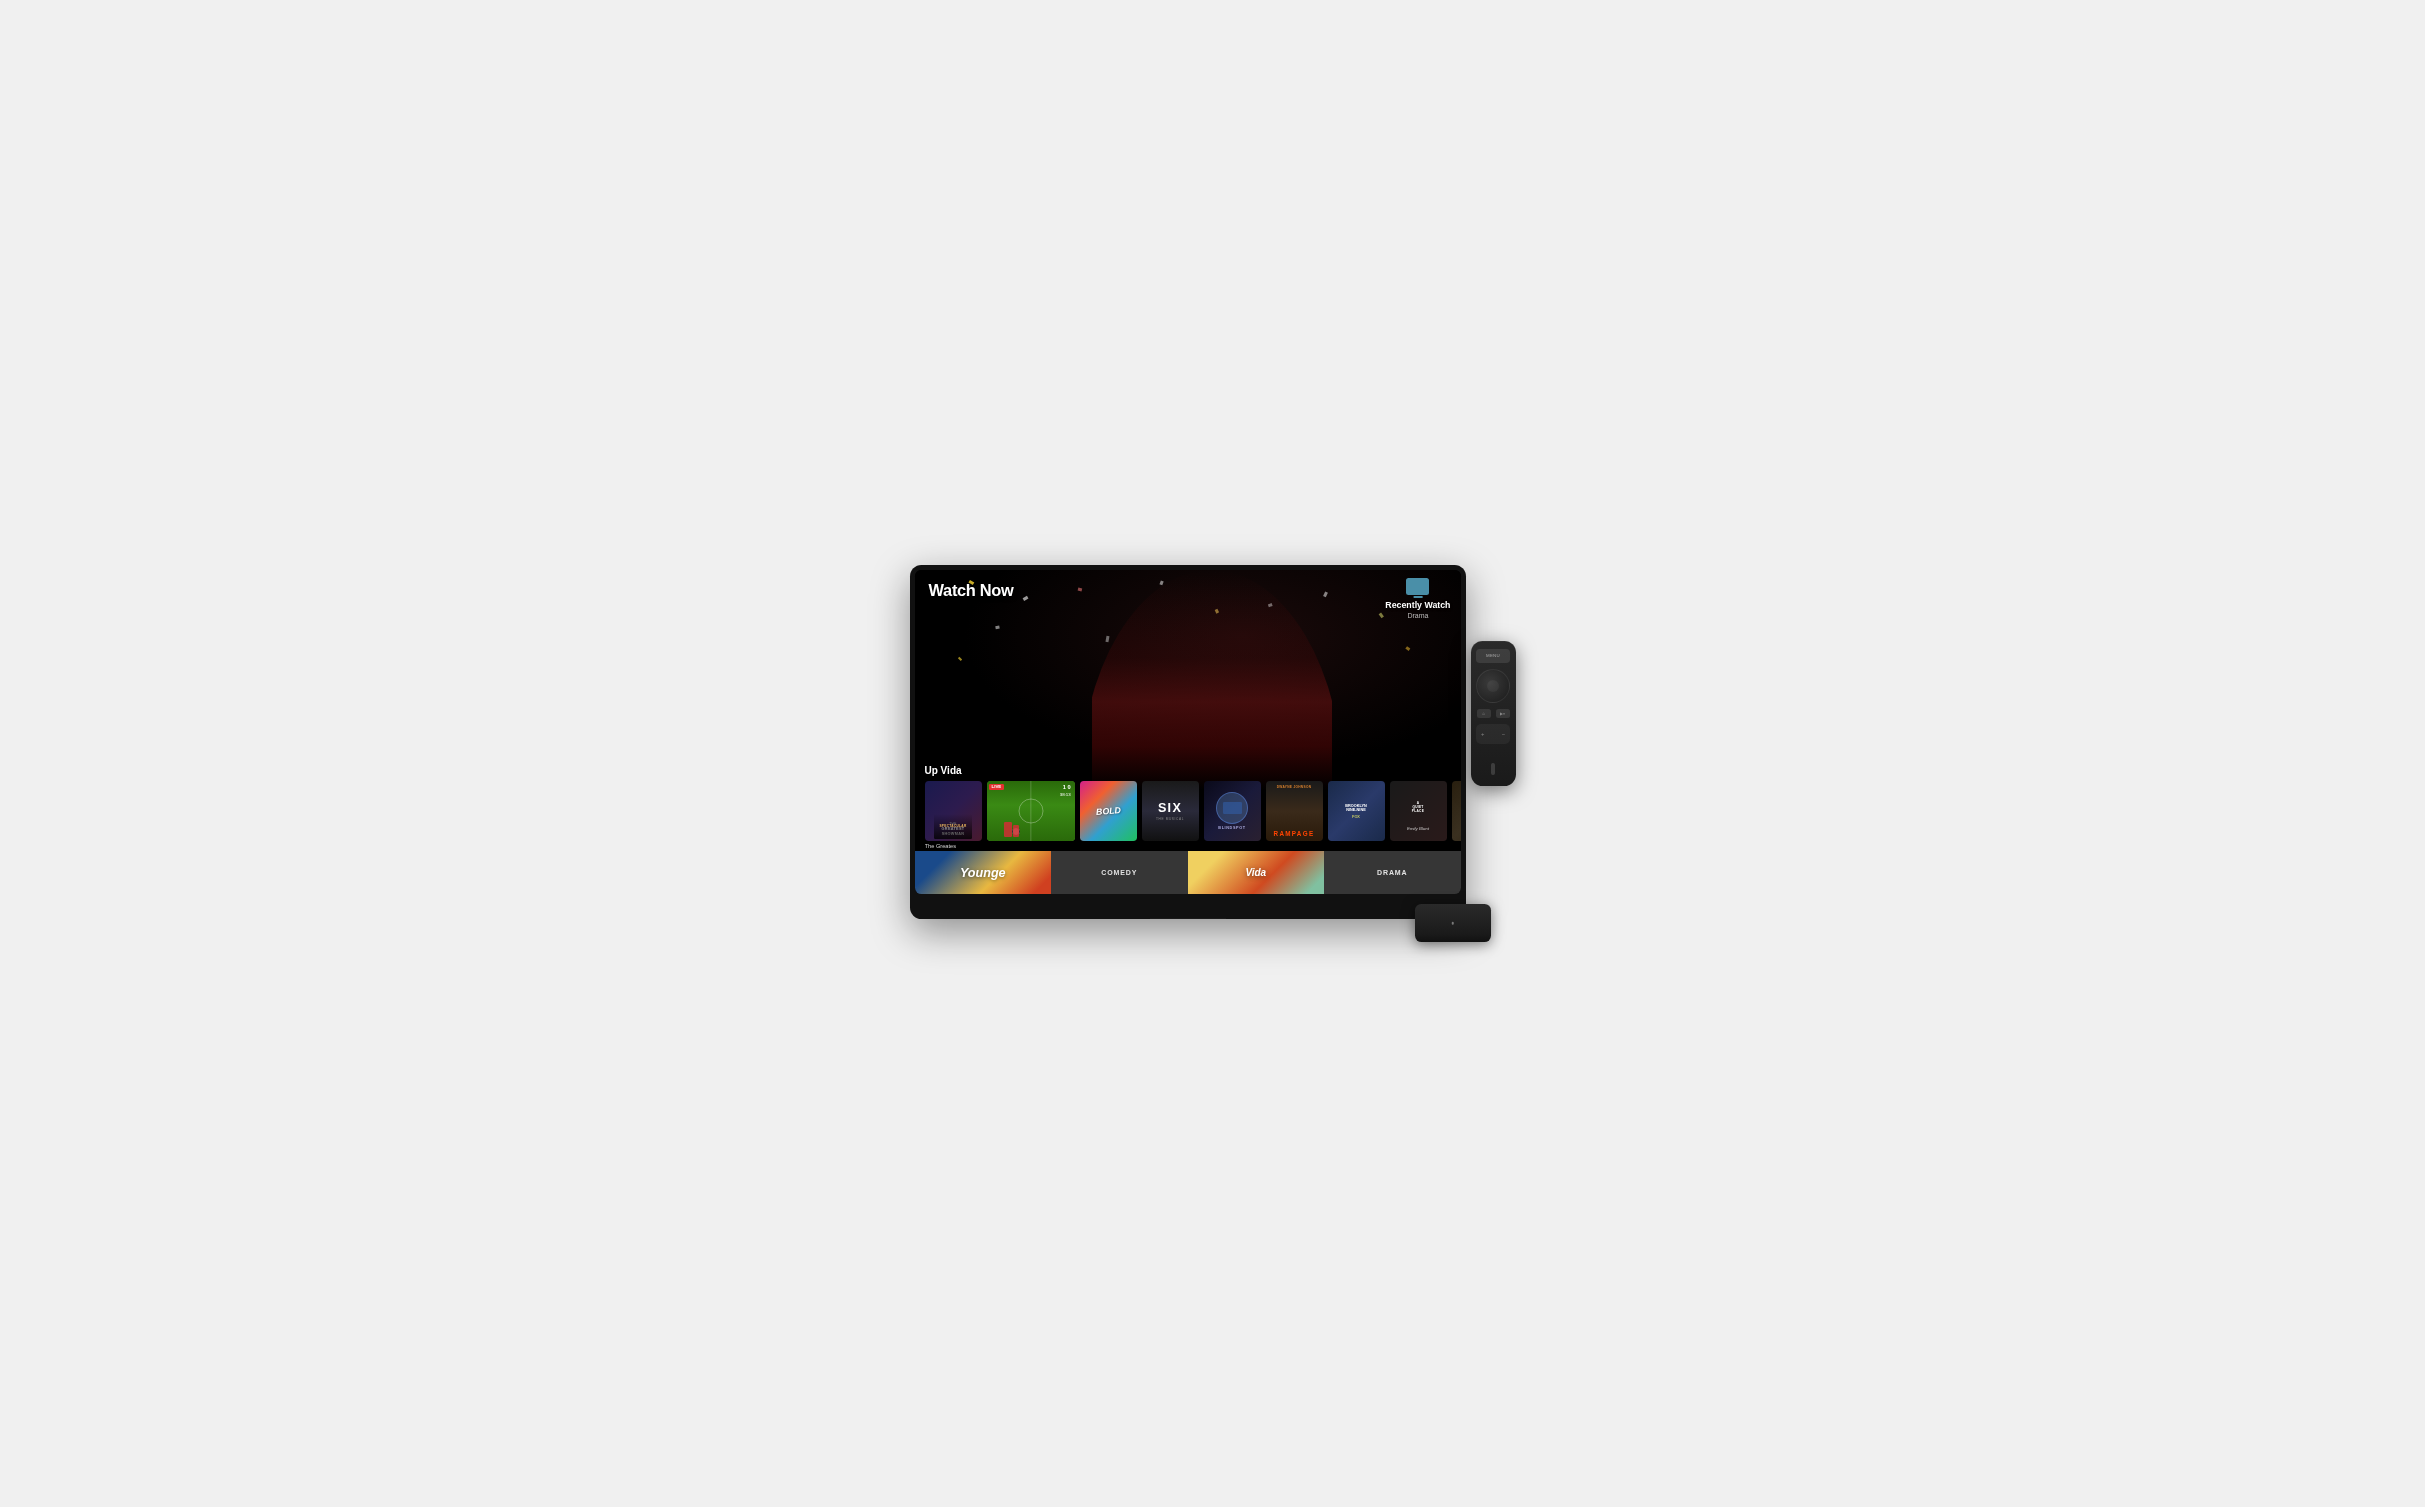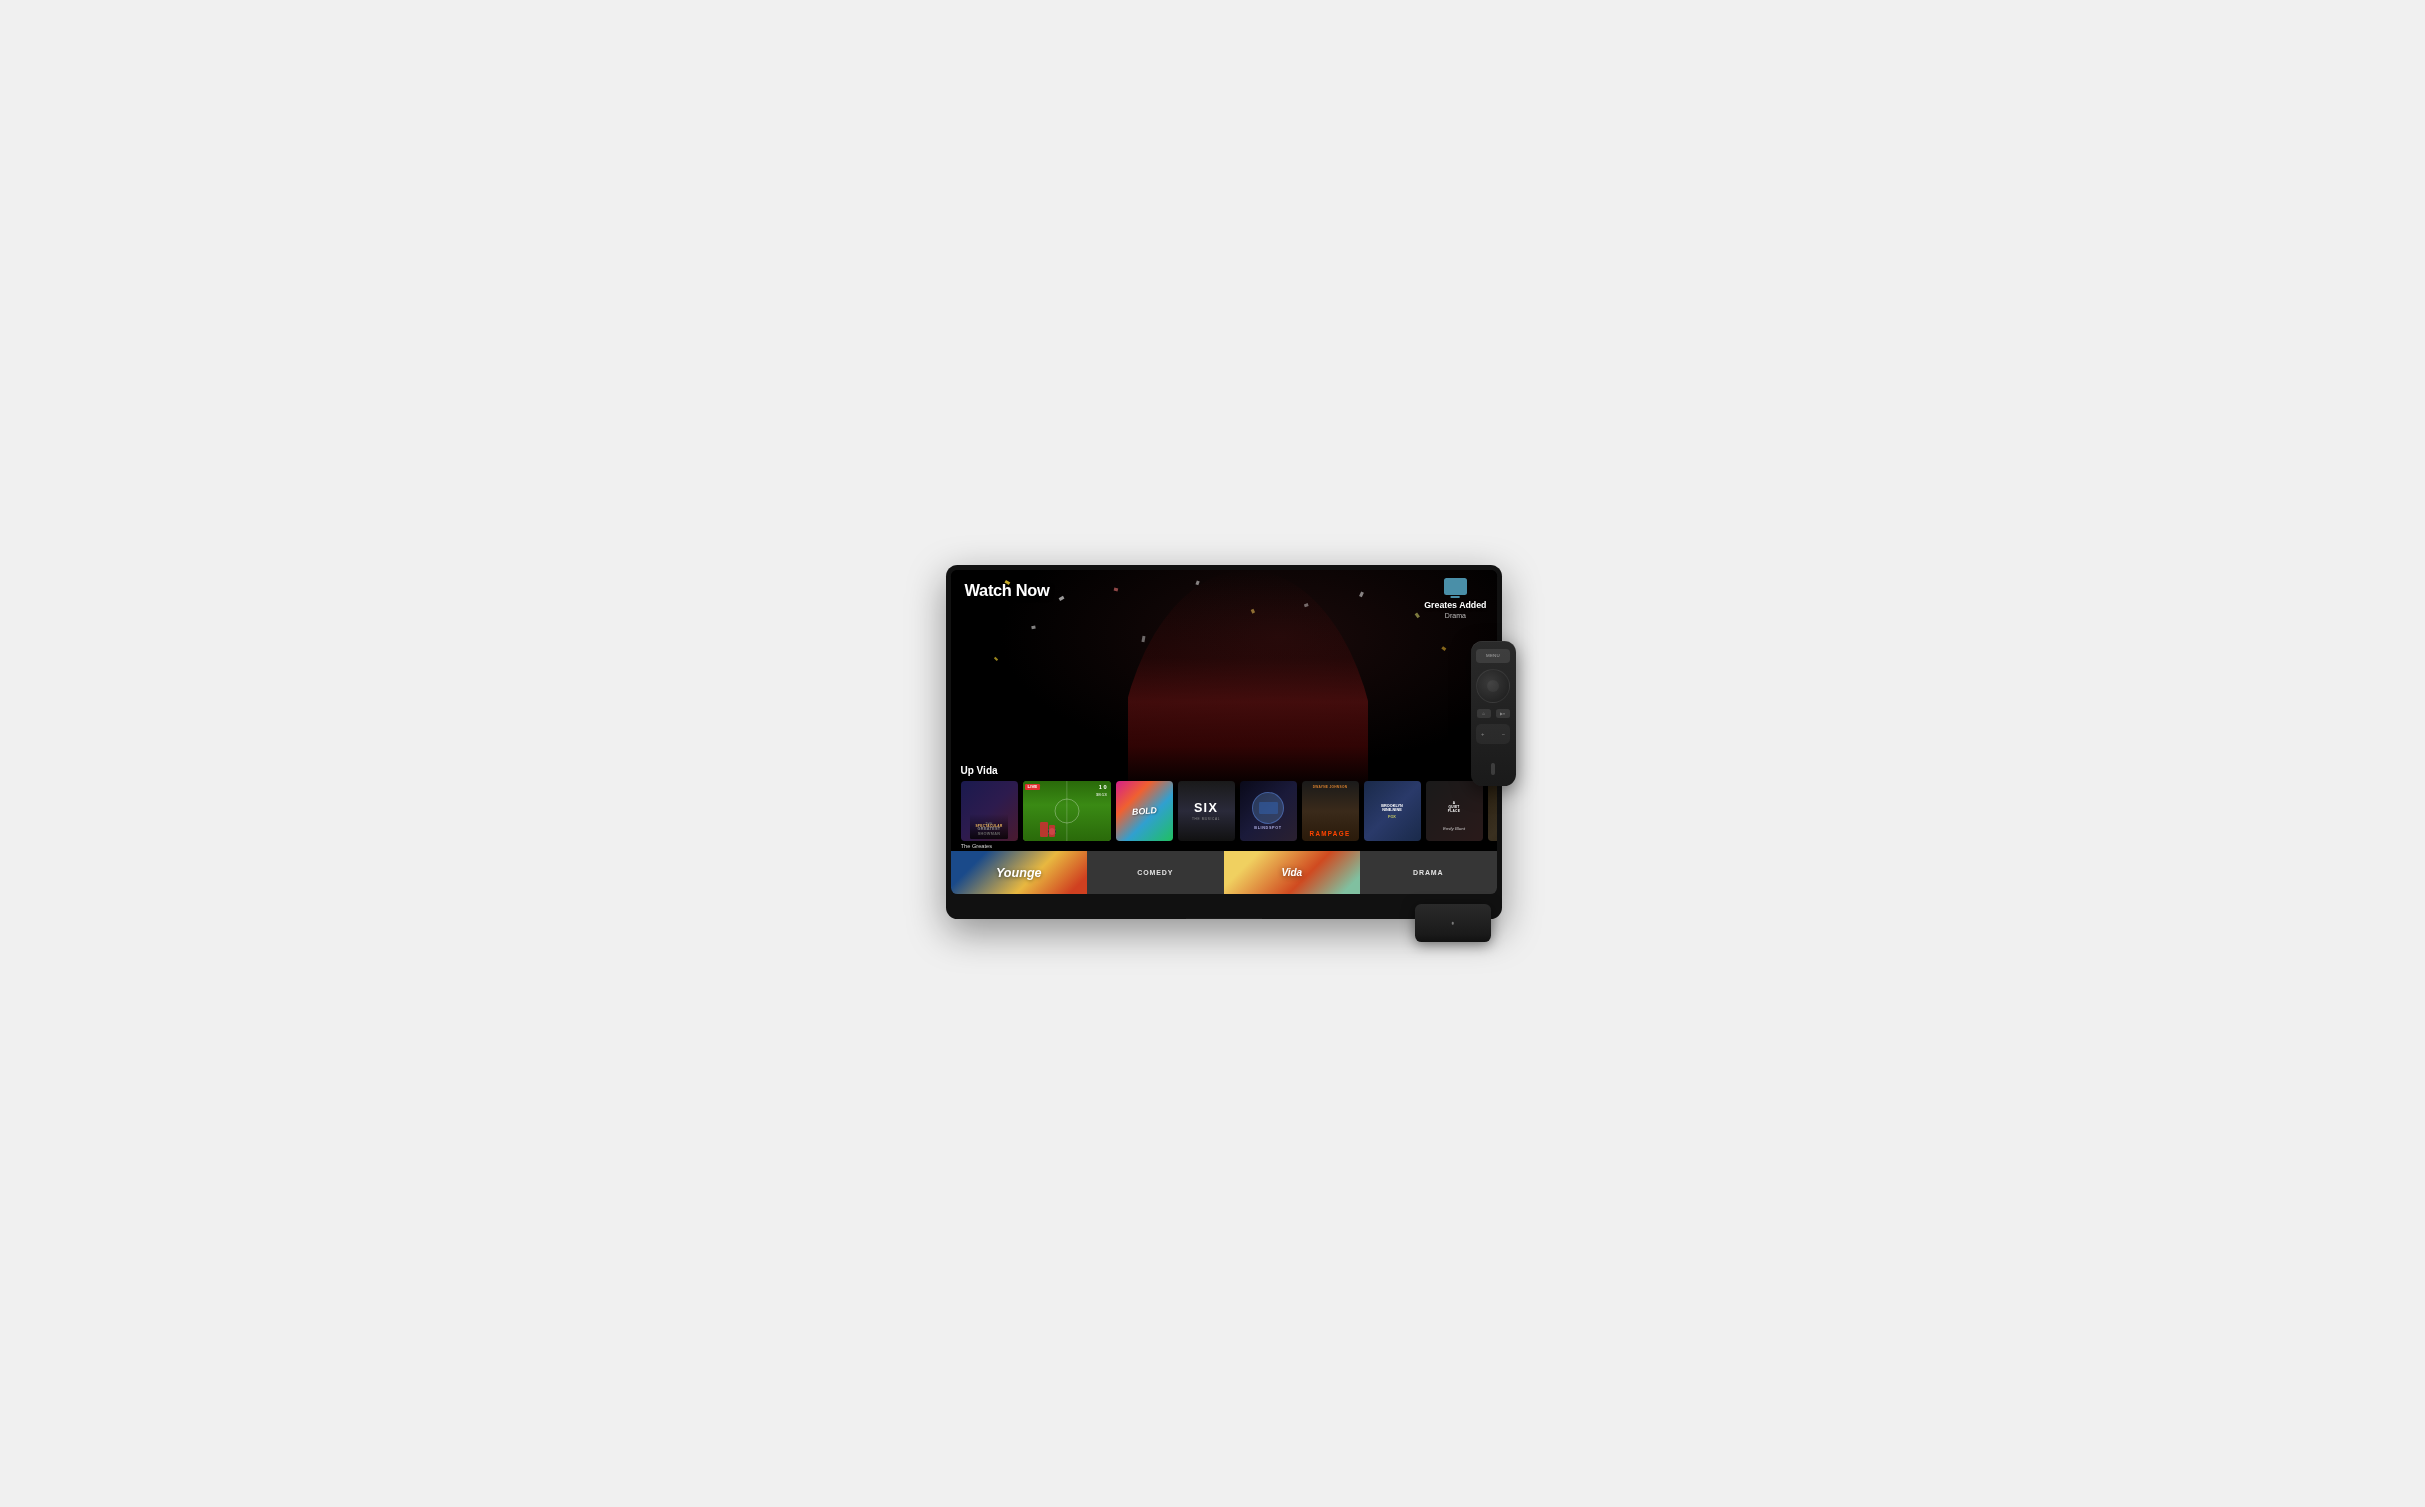--- a/index.html
+++ b/index.html
@@ -22,21 +22,20 @@
     .tv-body {
       position: absolute;
       left: 0;
       top: 0;
       width: 556px;
       height: 354px;
       background: #111;
       border-radius: 11.4px;
       box-shadow: 0 12.6px 38px rgba(0,0,0,0.4);
       overflow: hidden;
-      margin-left: 36px;
     }
 
     .tv-screen {
       position: absolute;
       top: 5px;
       left: 5px;
       right: 5px;
       bottom: 25px;
       background: #000;
       border-radius: 6.3px;
@@ -523,21 +522,21 @@
           <div class="confetti-piece c10"></div>
           <div class="confetti-piece c11"></div>
           <div class="confetti-piece c12"></div>
         </div>
       </div>
 
       <div class="watch-now-title">Watch Now</div>
 
       <div class="tv-icon-container">
         <div class="tv-icon"></div>
-        <div class="recently-added-label">Greates Added</div>
+        <div class="recently-added-label">Recently Watch</div>
         <div class="drama-label">Drama</div>
       </div>
 
       <div class="up-next-section">
         <div class="up-next-title">Up Vida</div>
         <div class="up-next-row">
 
           <div>
             <div class="media-card media-card-poster card-greatest-showman">
               <div style="text-align:center; padding:5px 2.5px 2.5px;">

